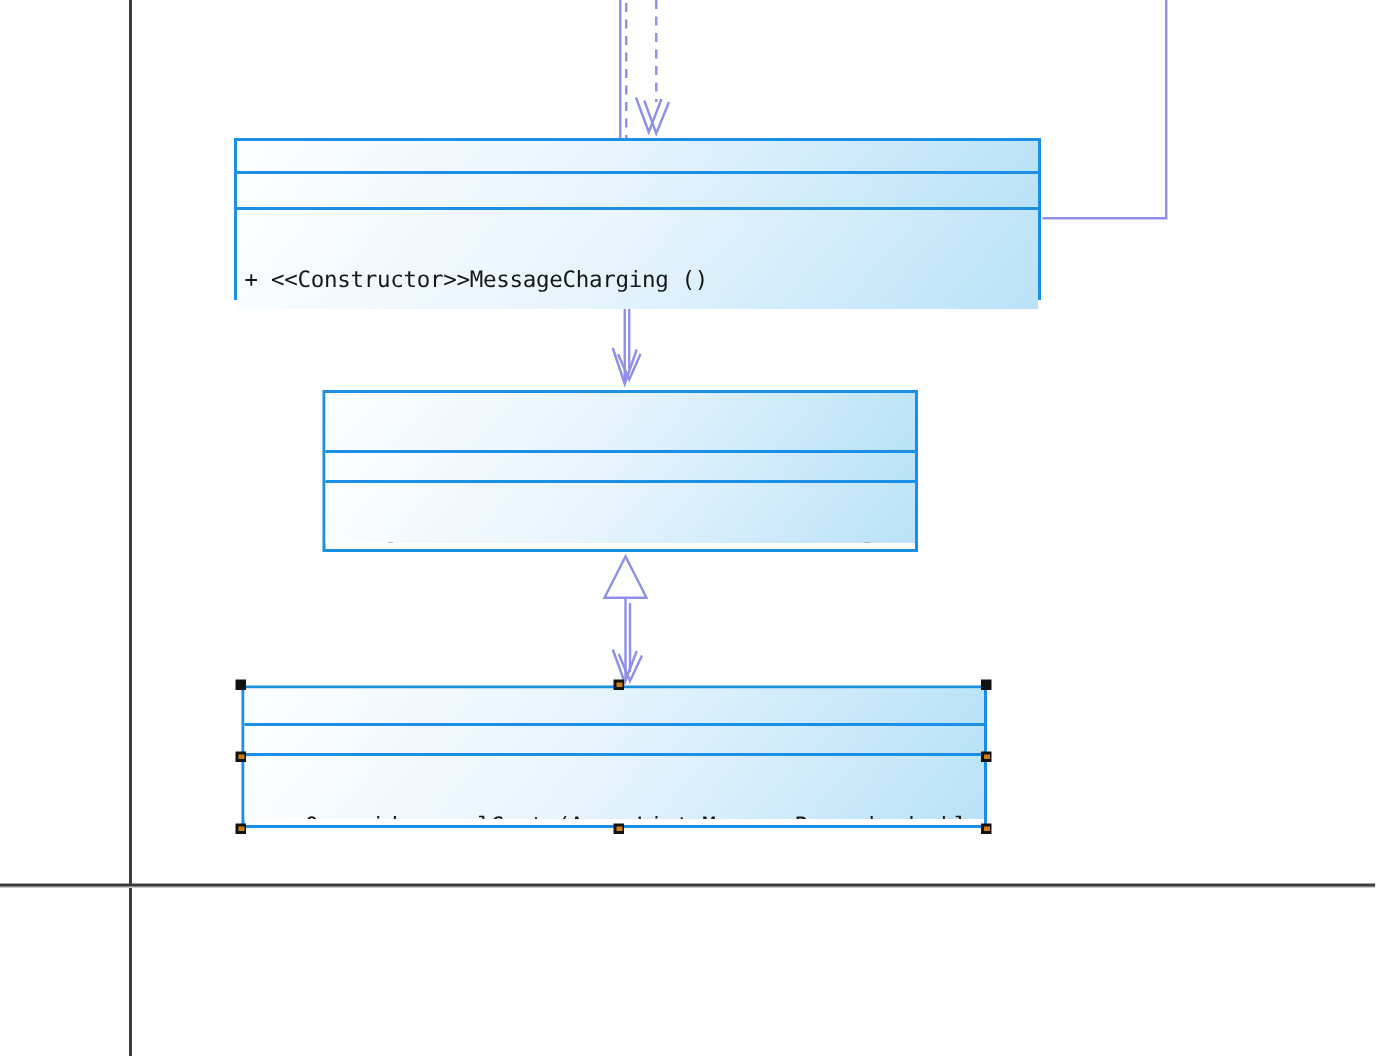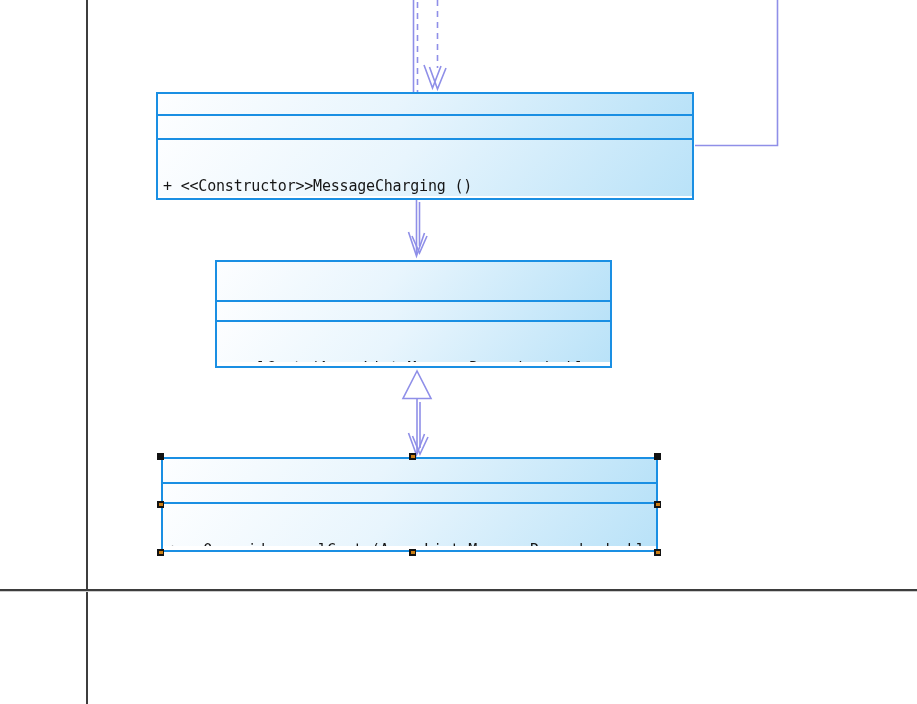--- a/index.html
+++ b/index.html
@@ -40,21 +40,21 @@
   .compartment + .compartment { border-top: 2px solid #1a8fe3; }
   .c-title { text-align: center; }
   .title-line { line-height: 19px; }
   .m-line, .a-line { line-height: 19px; padding-left: 5px; white-space: pre; }
   .m-pad { padding-top: 1px; }
 
   
   #cls-charging   { left: 156px; top: 92px;  width: 538px; height: 108px; }
   #cls-charging .c-title   { height: 20px; line-height: 19px; }
   #cls-charging .c-attrs   { height: 24px; }
-  #cls-charging .c-methods { height: 58px; }
+  #cls-charging .c-methods { height: 68px; }
 
   #cls-chargerule { left: 215px; top: 260px; width: 397px; height: 108px; }
   #cls-chargerule .c-title   { height: 38px; }
   #cls-chargerule .c-attrs   { height: 20px; }
   #cls-chargerule .c-methods { height: 42px; }
 
   #cls-rule       { left: 161px; top: 457px; width: 497px; height: 95px; }
   #cls-rule .c-title   { height: 23px; line-height: 21px; }
   #cls-rule .c-attrs   { height: 20px; }
   #cls-rule .c-methods { height: 44px; }

